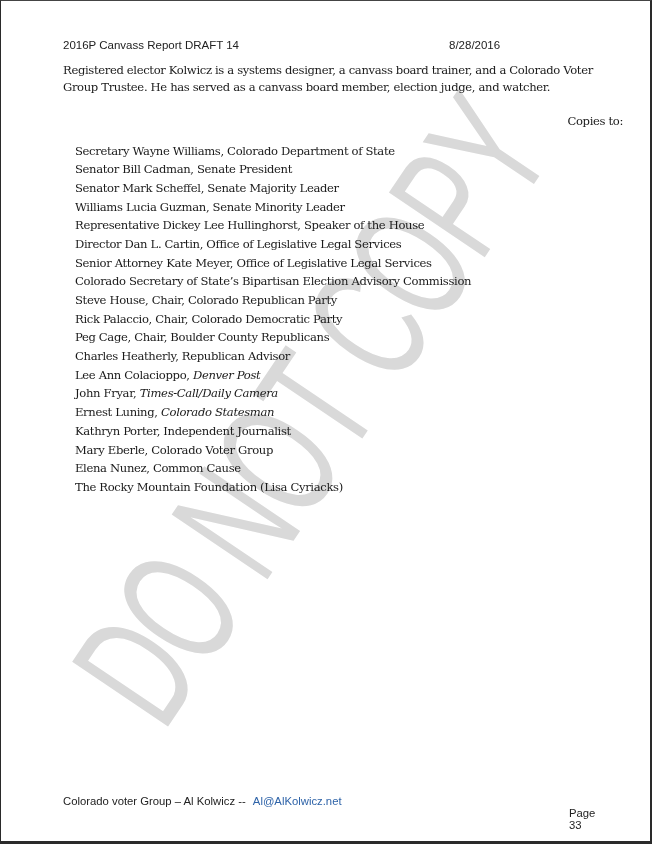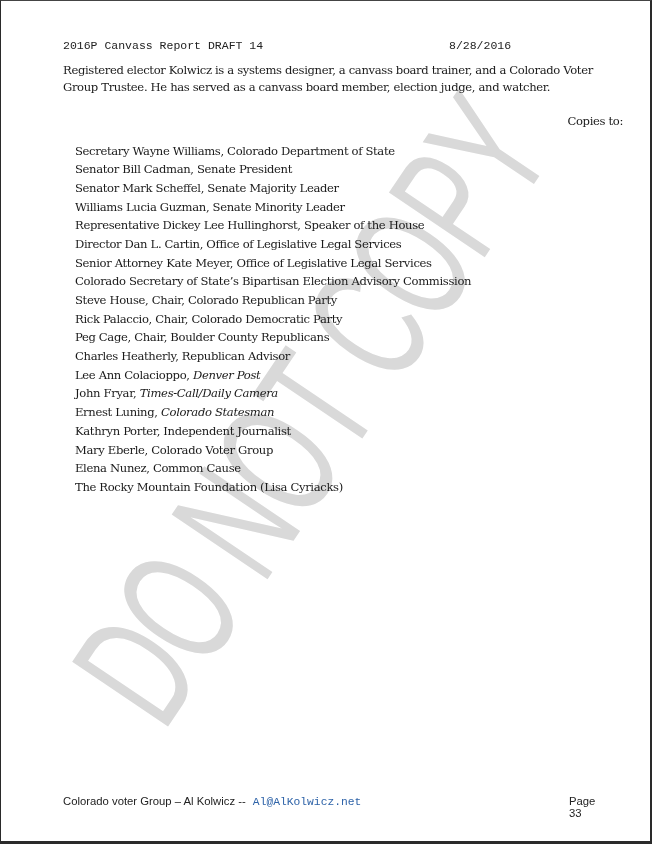--- a/index.html
+++ b/index.html
@@ -17,39 +17,39 @@
     font-size: 168px; font-weight: normal; color: #d9d9d9;
     white-space: nowrap; letter-spacing: -4px;
     transform-origin: center center;
     z-index: 0; pointer-events: none;
     line-height: 1;
     font-stretch: condensed;
   }
   .watermark span { display: inline-block; transform: scaleX(0.62); }
   .header {
     position: absolute; top: 38px; left: 62px; right: 150px;
-    font-family: Liberation Mono, monospace; font-size: 11.5px; color: #222;
+    font-family: Liberation Sans, sans-serif; font-size: 11.5px; color: #222;
   }
   .header .date { position: absolute; left: 386px; top: 0; text-align: right; }
   .body-text {
     position: absolute; left: 62px; top: 61px; width: 560px;
     font-family: "DejaVu Serif", serif; font-size: 11.6px; color: #1a1a1a;
     line-height: 16.5px; z-index: 1; letter-spacing: -0.35px;
   }
   .intro { margin: 0 0 18px 0; }
   .copies-label { margin: 0 0 6px 0; text-align: right; }
   .recipients { list-style: none; margin: 12px; padding: 0; }
   .recipients li { height: 18.7px; line-height: 18.7px; white-space: nowrap; }
   .recipients em { font-style: italic; }
   .footer {
     position: absolute; top: 794px; left: 62px; width: 530px;
     font-family: "Liberation Sans", sans-serif; font-size: 11.3px; color: #222;
   }
-  .footer .email { color: #2e63a8; text-decoration: none; margin-left: 4px; font-family: Liberation Mono, monospace; }
-  .footer .page-num { position: absolute; left: 462px; top: 0; padding-left: 44px; }
+  .footer .email { color: #2e63a8; text-decoration: none; margin-left: 4px; }
+  .footer .page-num { position: absolute; left: 462px; top: 12px; padding-left: 44px; }
 </style>
 </head>
 <body>
 
 <div class="page">
 
   <div class="watermark"><span>DO NOT COPY</span></div>
 
   <div class="header">
     <span>2016P Canvass Report DRAFT 14</span>

